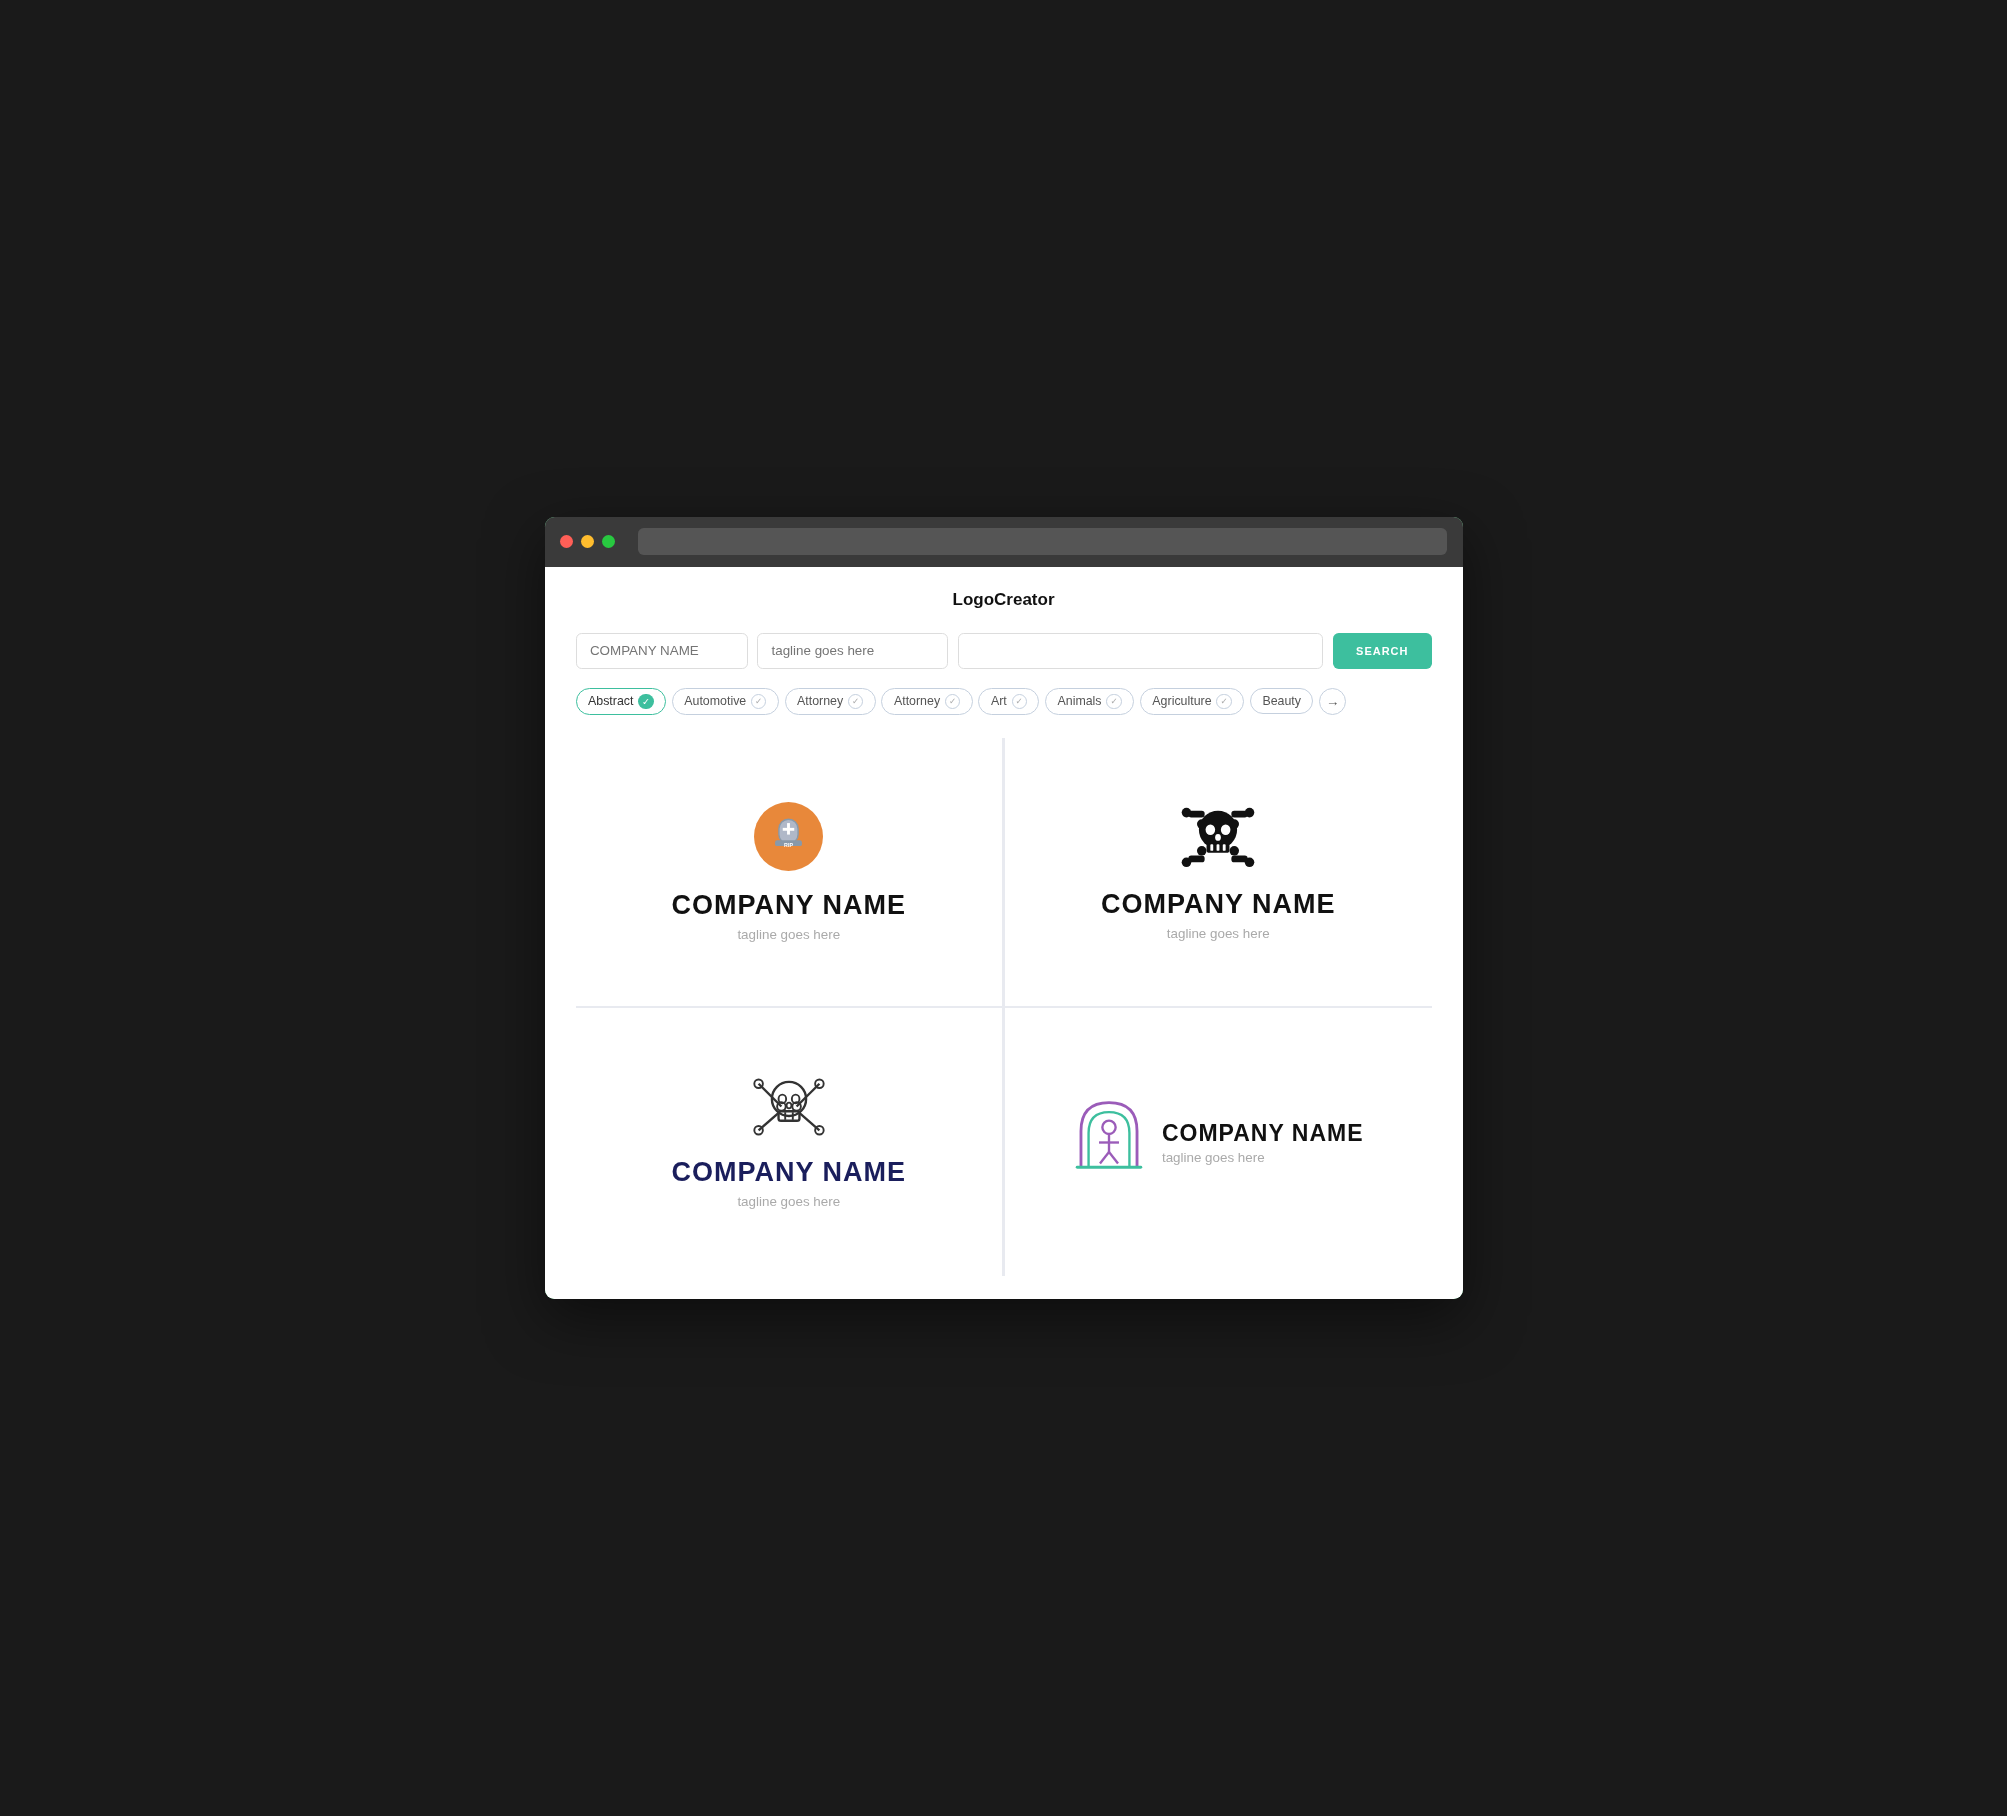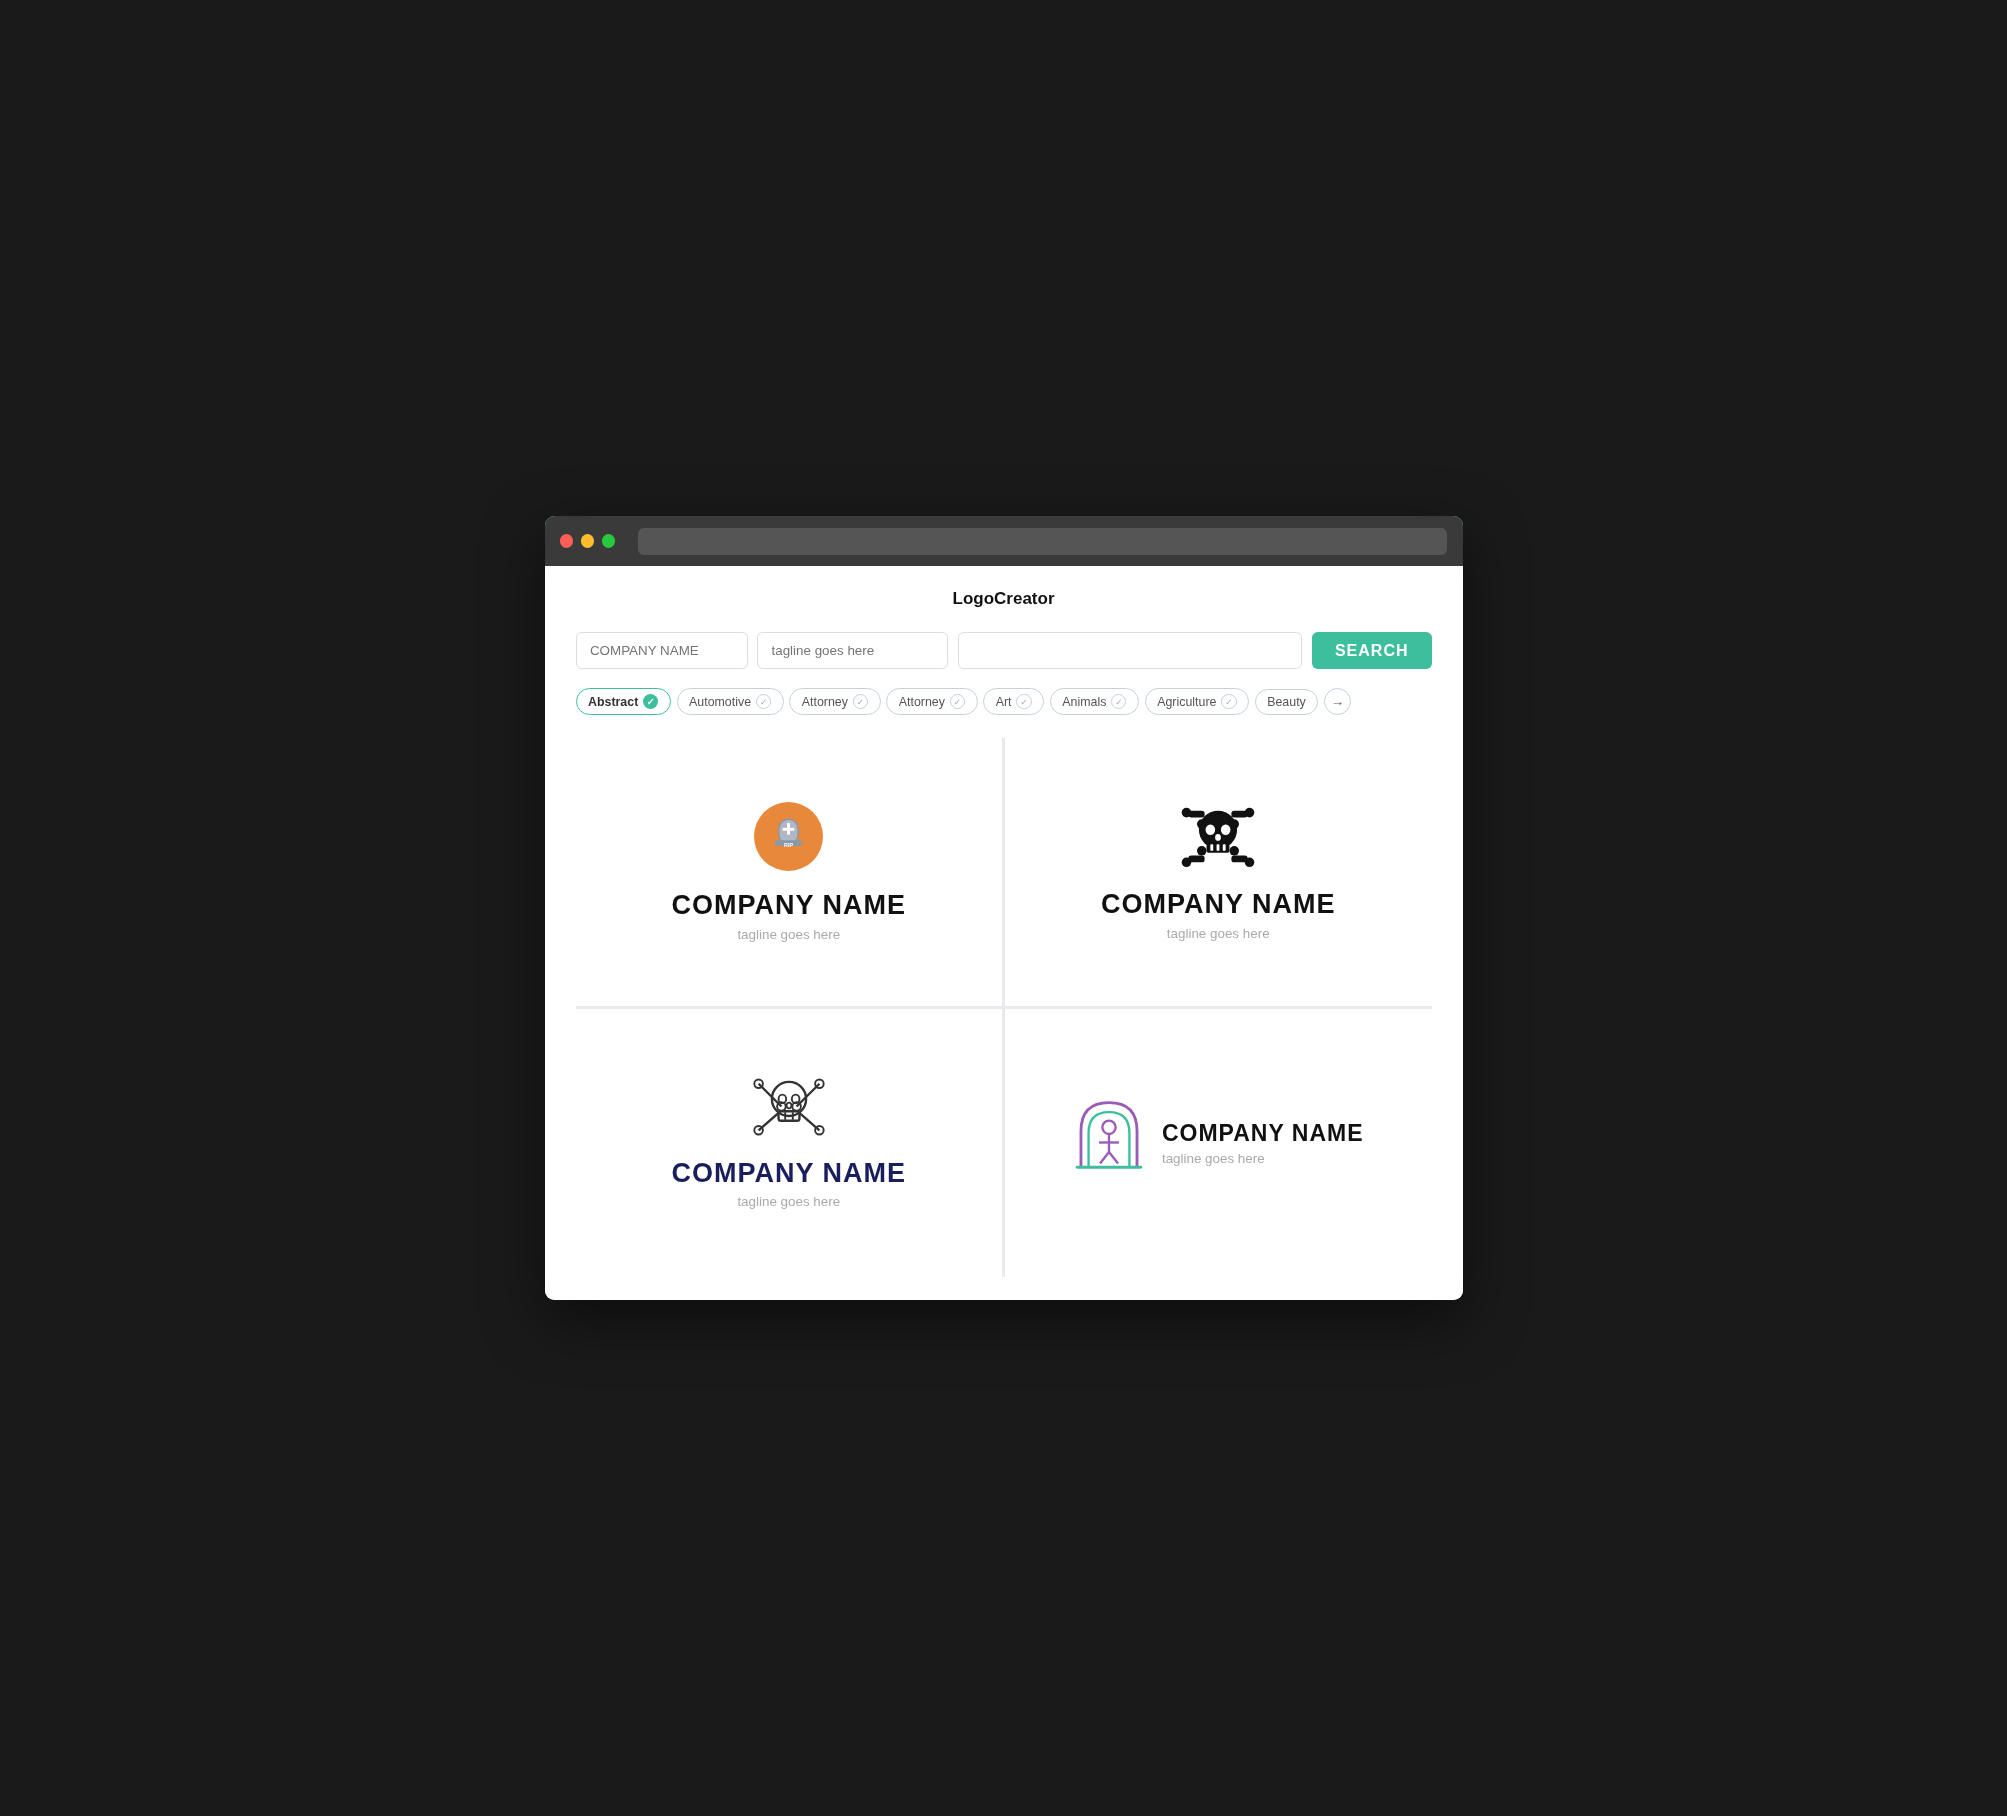--- a/index.html
+++ b/index.html
@@ -74,21 +74,21 @@
     }
     .search-bar input:nth-child(3) {
       flex: 1;
     }
     .search-button {
       background: #3dbf9e;
       color: #fff;
       border: none;
       border-radius: 5.7px;
       padding: 9.6px 23px;
-      font-size: 16px;
+      font-size: 11px;
       font-weight: 700;
       letter-spacing: 1px;
       cursor: pointer;
       white-space: nowrap;
     }
     .filter-bar {
       display: flex;
       align-items: center;
       gap: 5.7px;
       margin-bottom: 19px;
@@ -105,21 +105,20 @@
       font-size: 12.4px;
       color: #555;
       cursor: pointer;
       white-space: nowrap;
       background: #fff;
     }
     .filter-chip.active {
       border-color: #3dbf9e;
       color: #333;
       background: #fff;
-      font-weight: bold;
     }
     .filter-chip .check-icon {
       width: 15.3px;
       height: 15.3px;
       border-radius: 50%;
       display: flex;
       align-items: center;
       justify-content: center;
       font-size: 9.6px;
       background: #3dbf9e;

